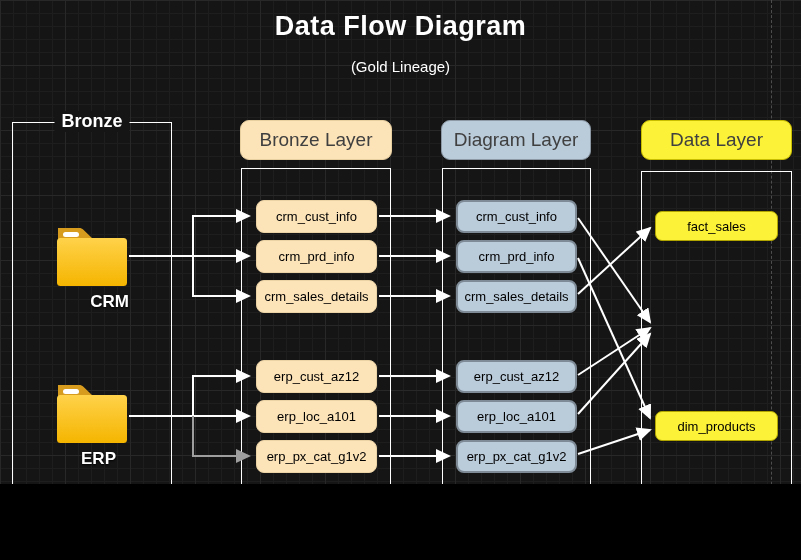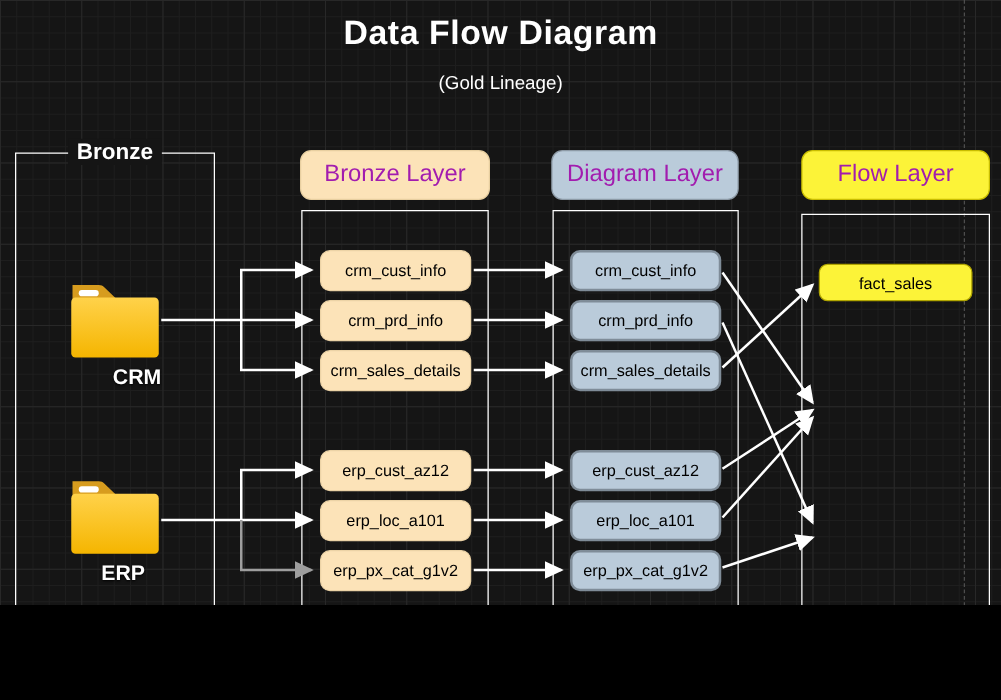--- a/index.html
+++ b/index.html
@@ -16,21 +16,21 @@
   }
   .title{position:absolute;left:0;right:0;top:11px;text-align:center;color:#fff;
     font-size:27px;font-weight:bold;letter-spacing:.5px;}
   .subtitle{position:absolute;left:0;right:0;top:58px;text-align:center;color:#fff;font-size:15px;}
   .page-break{position:absolute;left:771px;top:0;height:560px;width:0;
     border-left:1px dashed #4d4d4d;z-index:0;}
   .group-box{position:absolute;border:1px solid #fff;background:transparent;}
   .group-label{position:absolute;transform:translateX(-50%);color:#fff;font-size:18px;
     font-weight:bold;background:#151515;padding:0 7px;white-space:nowrap;}
   .layer-header{position:absolute;height:40px;border-radius:9px;display:flex;
-    align-items:center;justify-content:center;font-size:19px;color:#a21caf;z-index:2;}
+    align-items:center;justify-content:center;font-size:19px;color:#404040;z-index:2;}
   .layer-header.bronze{background:#FCE3B8;border:1px solid #e8cfa0;}
   .layer-header.silver{background:#BACBDA;border:1px solid #8d9aa6;}
   .layer-header.gold{background:#FCF338;border:1px solid #c9bd00;}
   .container{position:absolute;border:1px solid #fff;z-index:1;}
   .node{position:absolute;display:flex;align-items:center;justify-content:center;
     font-size:13px;color:#000;border-radius:8px;z-index:3;}
   .node.bronze{left:256px;width:121px;height:33px;background:#FCE3B8;border:1px solid #ecd3a6;}
   .node.silver{left:456px;width:121px;height:33px;background:#BACBDA;border:2px solid #7f8c98;}
   .node.gold{left:655px;width:123px;height:30px;background:#FCF338;border:1px solid #b0a500;border-radius:7px;}
   .folder{position:absolute;width:74px;}
@@ -70,41 +70,42 @@
     <svg width="74" height="64" viewBox="0 0 74 64">
       <path d="M3,3 h21 c2,0 3.2,0.6 4.4,1.8 L38,14 l-6,6 H3 z" fill="#D79C1E"></path>
       <rect x="8" y="7" width="16" height="5" rx="2.5" fill="#ffffff"></rect>
       <rect x="2" y="13" width="70" height="48" rx="3.5" fill="url(#fbody)"></rect>
     </svg>
   </div>
   <div class="folder-label" style="left:42px;top:449px;">ERP</div>
 
   <div class="layer-header bronze" style="left:240px;top:120px;width:152px;">Bronze Layer</div>
   <div class="layer-header silver" style="left:441px;top:120px;width:150px;">Diagram Layer</div>
-  <div class="layer-header gold" style="left:641px;top:120px;width:151px;">Flow Layer</div>
+  <div class="layer-header gold" style="left:641px;top:120px;width:151px;">Data Layer</div>
 
   <div class="container" style="left:241px;top:168px;width:150px;height:351px;"></div>
   <div class="container" style="left:442px;top:168px;width:149px;height:351px;"></div>
   <div class="container" style="left:641px;top:171px;width:151px;height:348px;"></div>
 
   <div class="node bronze" style="top:200px;">crm_cust_info</div>
   <div class="node bronze" style="top:240px;">crm_prd_info</div>
   <div class="node bronze" style="top:280px;">crm_sales_details</div>
   <div class="node bronze" style="top:360px;">erp_cust_az12</div>
   <div class="node bronze" style="top:400px;">erp_loc_a101</div>
   <div class="node bronze" style="top:440px;">erp_px_cat_g1v2</div>
 
   <div class="node silver" style="top:200px;">crm_cust_info</div>
   <div class="node silver" style="top:240px;">crm_prd_info</div>
   <div class="node silver" style="top:280px;">crm_sales_details</div>
   <div class="node silver" style="top:360px;">erp_cust_az12</div>
   <div class="node silver" style="top:400px;">erp_loc_a101</div>
   <div class="node silver" style="top:440px;">erp_px_cat_g1v2</div>
 
   <div class="node gold" style="top:211px;text-align:right;">fact_sales</div>
+  <div class="node gold" style="top:411px;">dim_products</div>
 
   <svg class="edges" width="801" height="560" viewBox="0 0 801 560">
     <defs>
       <marker id="arrW" markerWidth="8" markerHeight="8" refX="6.5" refY="3.5" orient="auto">
         <path d="M0,0 L7.5,3.5 L0,7 z" fill="#ffffff"></path>
       </marker>
       <marker id="arrG" markerWidth="8" markerHeight="8" refX="6.5" refY="3.5" orient="auto">
         <path d="M0,0 L7.5,3.5 L0,7 z" fill="#9e9e9e"></path>
       </marker>
     </defs>

